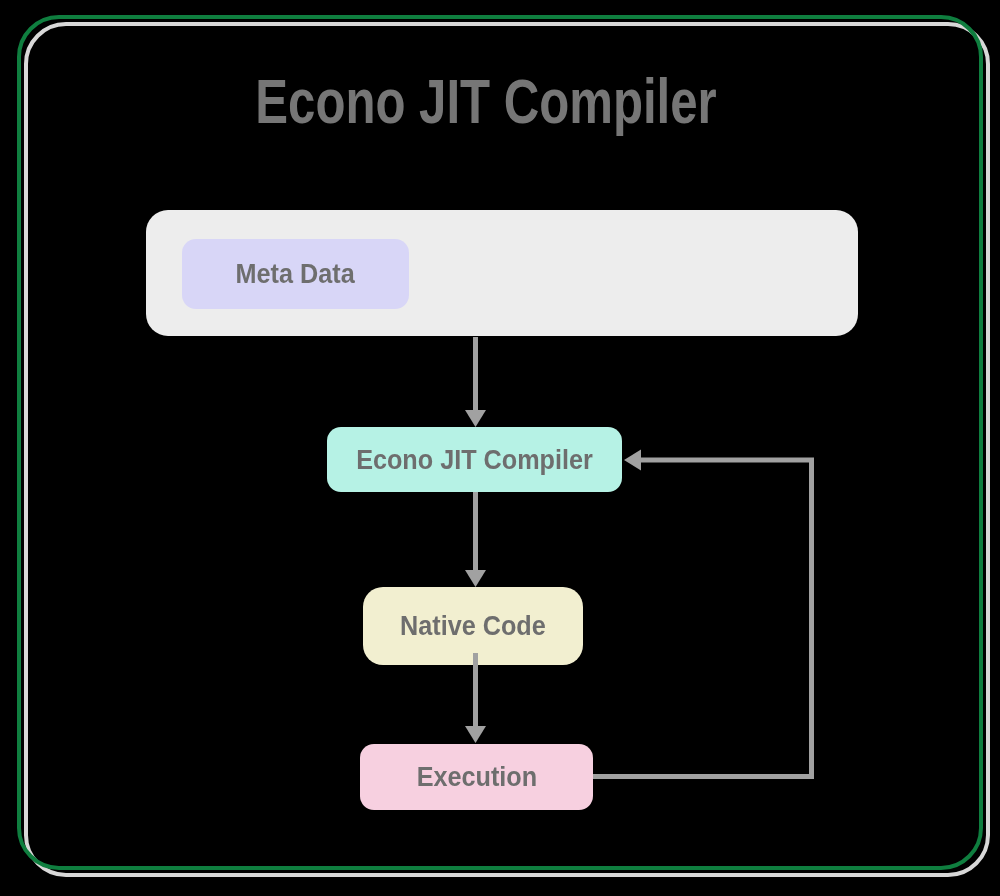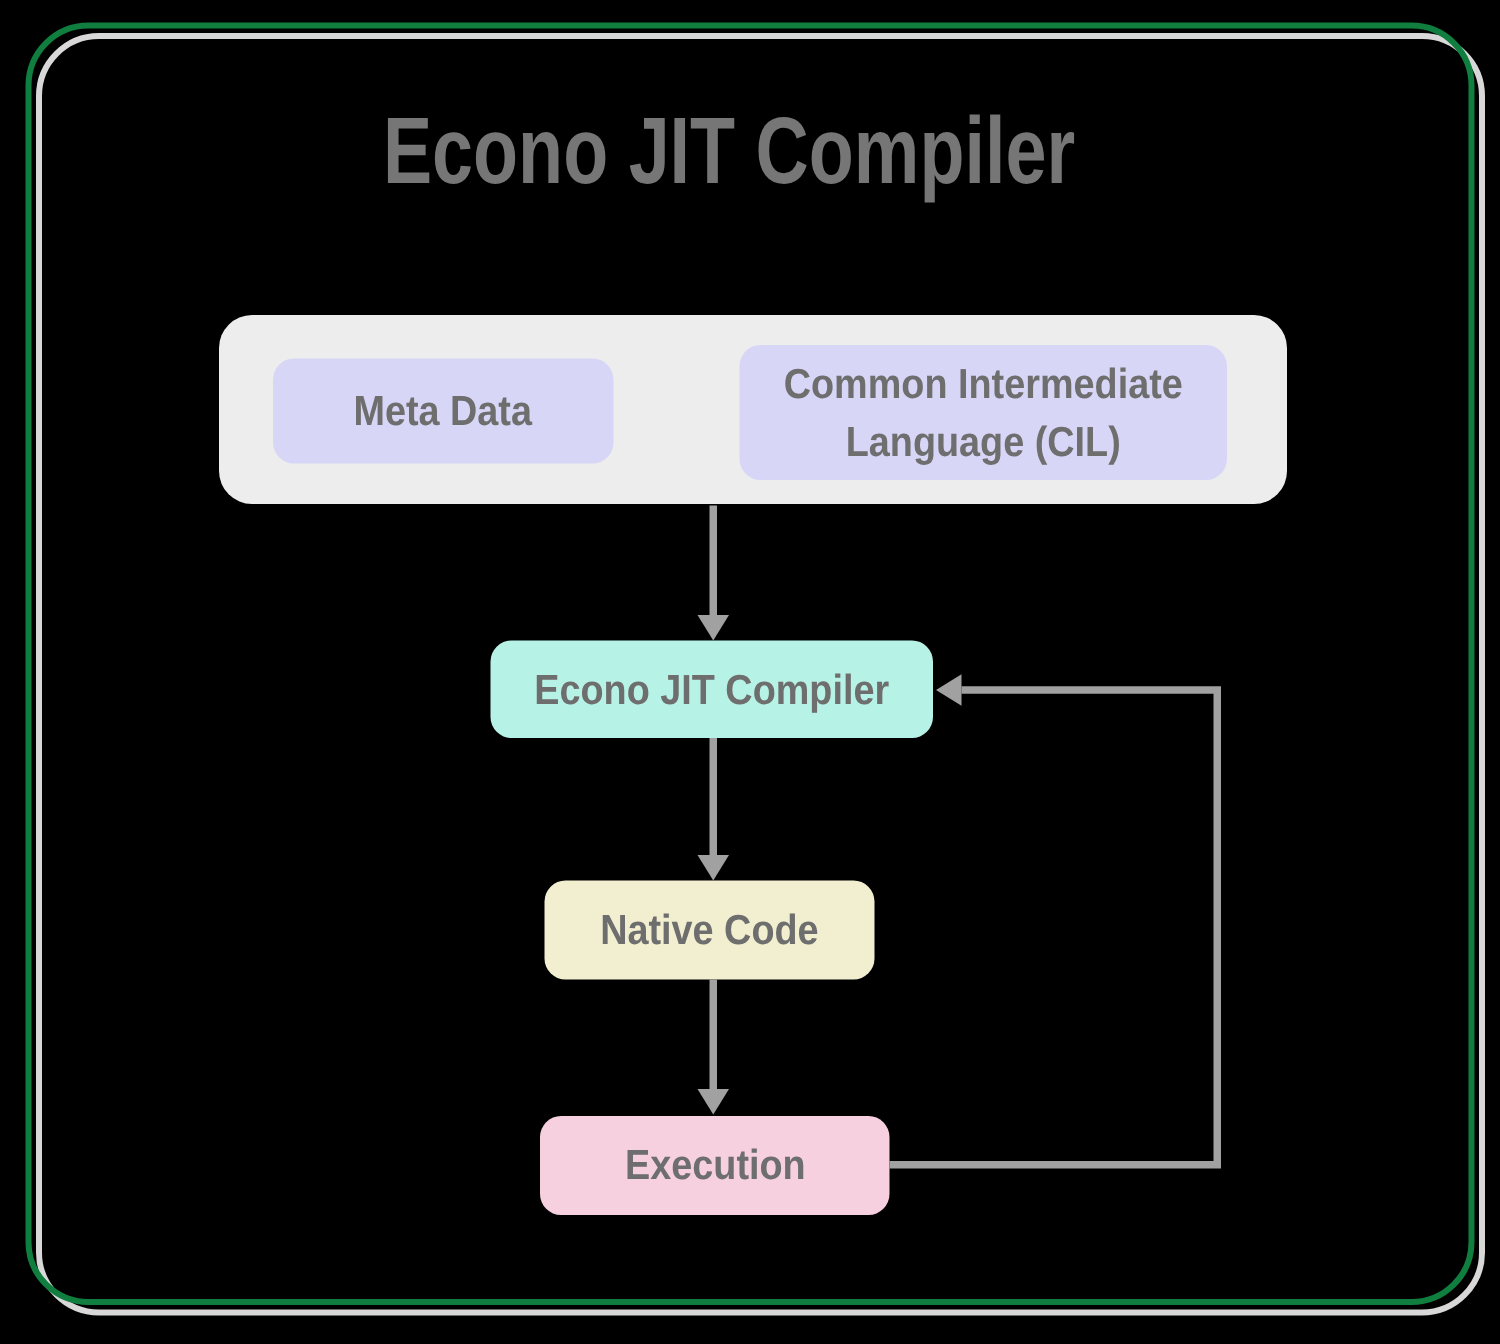--- a/index.html
+++ b/index.html
@@ -54,21 +54,21 @@
     border-radius: 14px;
     color: var(--text);
     font-weight: 700; font-size: 28px; line-height: 1.4;
     text-align: center;
   }
   .node .lbl { transform: scaleX(0.9); display: inline-block; }
 
   .node-metadata  { left: 182px; top: 239px; width: 227px; height: 70px; background: var(--node-lavender); }
   .node-cil       { left: 493px; top: 230px; width: 325px; height: 90px; background: var(--node-lavender); padding: 0 10px; }
   .node-compiler  { left: 327px; top: 427px; width: 295px; height: 65px; background: var(--node-teal); }
-  .node-native    { left: 363px; top: 587px; width: 220px; height: 66px; background: var(--node-yellow); }
+  .node-native    { left: 363px; top: 587px; width: 220px; height: 78px; background: var(--node-yellow); border-radius: 20px; }
   .node-execution { left: 360px; top: 744px; width: 233px; height: 66px; background: var(--node-pink); align-items: center; }
 
   .edges { position: absolute; left: 0; top: 0; width: 1000px; height: 896px; pointer-events: none; }
   .arrow-line { stroke: var(--arrow); stroke-width: 5; fill: none; }
   .arrow-head { fill: var(--arrow); stroke: none; }
 </style>
 </head>
 <body>
 
 <div class="stage">
@@ -77,23 +77,20 @@
   <div class="frame"></div>
 
   <div class="title">Econo JIT Compiler</div>
 
   <div class="group"></div>
 
   <div class="node node-metadata">
     <span class="lbl">Meta Data</span>
   </div>
 
-  <div class="node node-cil">
-    <span class="lbl">Common Intermediate Language (CIL)</span>
-  </div>
 
   <div class="node node-compiler">
     <span class="lbl">Econo JIT Compiler</span>
   </div>
 
   <div class="node node-native">
     <span class="lbl">Native Code</span>
   </div>
 
   <div class="node node-execution">

